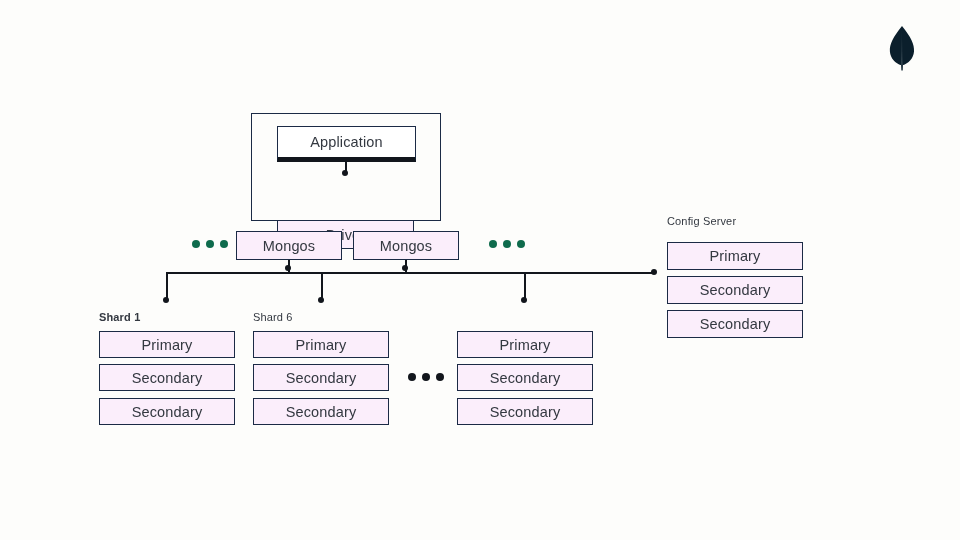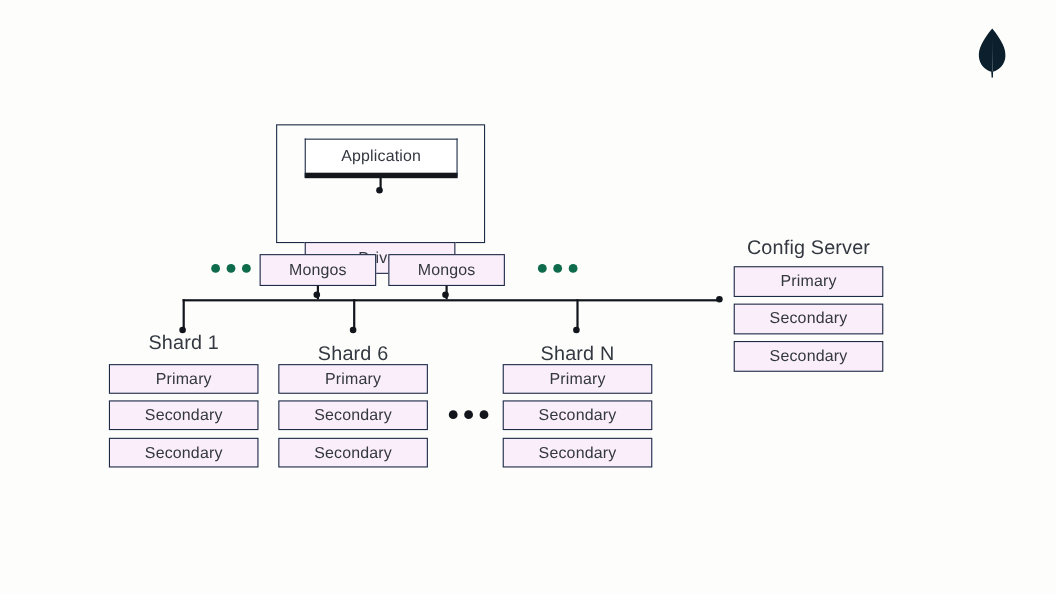--- a/index.html
+++ b/index.html
@@ -47,22 +47,22 @@
   
   .container-box {
     box-sizing: border-box;
     border: 1.6px solid #1b2a45;
     background: transparent;
   }
 
   
   .label {
     color: #333840;
-    font-size: 18px;
-    text-align: center;
+    font-size: 11px;
+    text-align: left;
     white-space: nowrap;
     letter-spacing: .15px;
   }
 
   
   .hline {
     background: #12161c;
     height: 1.6px;
   }
   .vline {
@@ -155,34 +155,33 @@
 
   <div class="abs vline" style="left:524px; top:272px; height:29px;"></div>
   <div class="abs dot" style="left:521.4px; top:297px;"></div>
 
   <div class="abs label" style="left:667px; top:215px; width:136px;">Config Server</div>
 
   <div class="abs box" style="left:667px; top:242px; width:136px; height:28px;">Primary</div>
   <div class="abs box" style="left:667px; top:276px; width:136px; height:28px;">Secondary</div>
   <div class="abs box" style="left:667px; top:310px; width:136px; height:28px;">Secondary</div>
 
-  <div class="abs label" style="left:99px; top:301px; width:136px;">Shard 1</div>
+  <div class="abs label" style="left:99px; top:311px; width:136px;font-weight:bold;">Shard 1</div>
   <div class="abs box" style="left:99px; top:331px; width:136px; height:27px;">Primary</div>
   <div class="abs box" style="left:99px; top:364px; width:136px; height:27px;">Secondary</div>
   <div class="abs box" style="left:99px; top:398px; width:136px; height:27px;">Secondary</div>
 
   <div class="abs label" style="left:253px; top:311px; width:136px;">Shard 6</div>
   <div class="abs box" style="left:253px; top:331px; width:136px; height:27px;">Primary</div>
   <div class="abs box" style="left:253px; top:364px; width:136px; height:27px;">Secondary</div>
   <div class="abs box" style="left:253px; top:398px; width:136px; height:27px;">Secondary</div>
 
   <div class="abs ellipsis" style="left:408px; top:373px;">
     <span></span>
       <span></span>
       <span></span>
   </div>
 
-  <div class="abs label" style="left:457px; top:311px; width:136px;">Shard N</div>
   <div class="abs box" style="left:457px; top:331px; width:136px; height:27px;">Primary</div>
   <div class="abs box" style="left:457px; top:364px; width:136px; height:27px;">Secondary</div>
   <div class="abs box" style="left:457px; top:398px; width:136px; height:27px;">Secondary</div>
 
 </div>
 
 </body></html>

